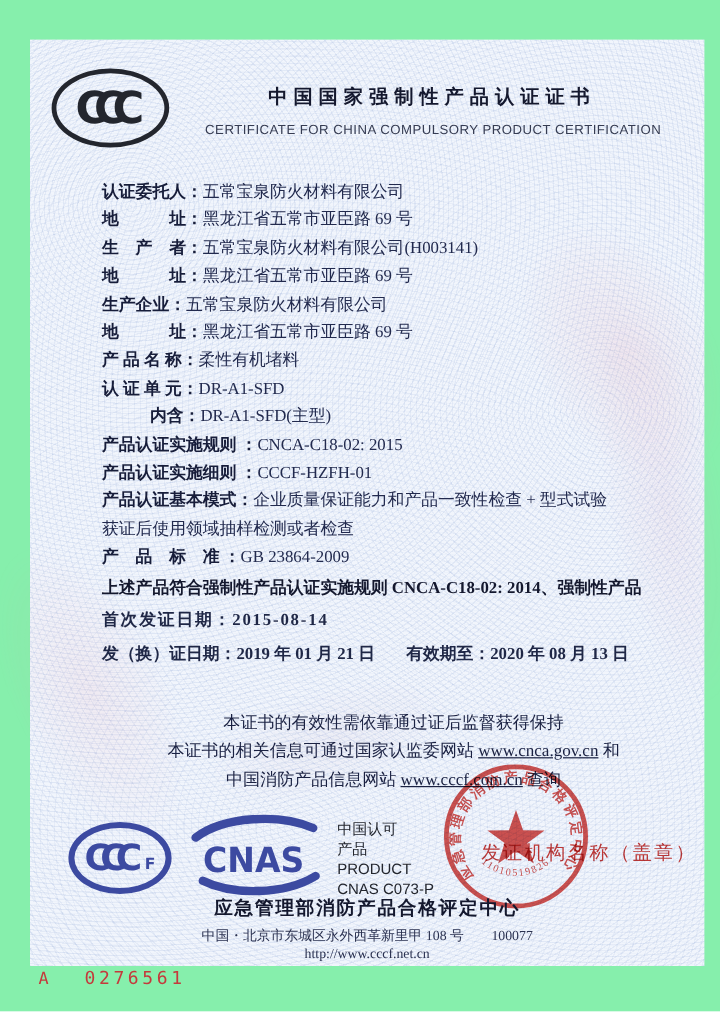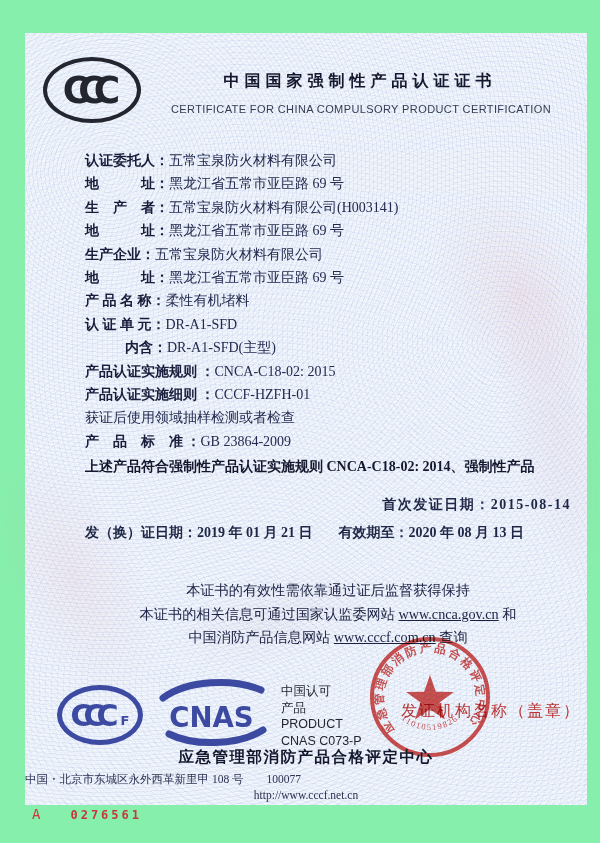--- a/index.html
+++ b/index.html
@@ -56,21 +56,21 @@
     color:#252c4c;
   }
 
   
   .fields { position:absolute; left:60px; top:116px; width:486px; font-size:14px; }
   .frow { line-height:23.4px; white-space:nowrap; }
   .flabel { font-weight:bold; color:#171d3a; }
   .fvalue { color:#222a4e; }
   .indent { padding-left:40px; }
   .statement { font-weight:bold; line-height:24px; color:#14182e; margin-top:2px; white-space:nowrap; }
-  .first-issue { text-align:right; font-weight:bold; letter-spacing:1.5px; margin-top:14px; line-height:24px; }
+  .first-issue { text-align:left; font-weight:bold; letter-spacing:1.5px; margin-top:3px; line-height:24px; }
   .issue-row { font-weight:bold; margin-top:4px; line-height:24px; white-space:nowrap; }
   .issue-gap { display:inline-block; width:26px; }
   .notices { margin-top:34px; text-align:center; font-size:14.2px; line-height:23.5px; color:#1a2142; }
   .u { text-decoration:underline; }
 
   
   .cccf-logo {
     position:absolute; left:32px; top:652px; width:86px; height:60px;
     border:5px solid #3c4aa1; border-radius:50%;
     display:flex; align-items:center; justify-content:center;
@@ -99,30 +99,30 @@
   
   .stamp { position:absolute; left:330px; top:589px; width:150px; height:150px;
            opacity:0.9; mix-blend-mode:multiply; }
   .stamp-line {
     position:absolute; left:376px; top:668px; color:#c93a38; font-size:16px;
     font-weight:normal; letter-spacing:2px; white-space:nowrap; mix-blend-mode:multiply;
   }
 
   .agency { position:absolute; left:0; top:714px; width:100%; text-align:center;
             font-size:15.5px; font-weight:bold; letter-spacing:1.5px; color:#14182e; }
-  .addr   { position:absolute; left:0; top:739px; width:100%; 
+  .addr   { position:absolute; left:0; top:739px; width:100%; text-align:center;
             font-size:11.5px; color:#2a3150; }
   .site   { position:absolute; left:0; top:756px; width:100%; text-align:center;
             font-size:11.5px; color:#2a3150; }
 
   
   .serial { position:absolute; left:32px; top:806px; color:#c43a3c;
             font-family:"DejaVu Sans Mono",monospace; display:flex; align-items:baseline; }
   .serial .a { font-size:14px; margin-right:30px; }
-  .serial .n { font-size:12px; letter-spacing:3px;font-weight:bold; }
+  .serial .n { font-size:15px; letter-spacing:3px; }
 </style>
 </head>
 <body>
 
 <div class="page">
 
   <div class="cert">
 
     <div class="ghost g1"></div>
     <div class="ghost g2"></div>
@@ -140,20 +140,21 @@
       <div class="frow"><span class="flabel">地　　　址：</span><span class="fvalue">黑龙江省五常市亚臣路 69 号</span></div>
       <div class="frow"><span class="flabel">生　产　者：</span><span class="fvalue">五常宝泉防火材料有限公司(H003141)</span></div>
       <div class="frow"><span class="flabel">地　　　址：</span><span class="fvalue">黑龙江省五常市亚臣路 69 号</span></div>
       <div class="frow"><span class="flabel">生产企业：</span><span class="fvalue">五常宝泉防火材料有限公司</span></div>
       <div class="frow"><span class="flabel">地　　　址：</span><span class="fvalue">黑龙江省五常市亚臣路 69 号</span></div>
       <div class="frow"><span class="flabel">产 品 名 称：</span><span class="fvalue">柔性有机堵料</span></div>
       <div class="frow"><span class="flabel">认 证 单 元：</span><span class="fvalue">DR-A1-SFD</span></div>
       <div class="frow indent"><span class="flabel">内含：</span><span class="fvalue">DR-A1-SFD(主型)</span></div>
       <div class="frow"><span class="flabel">产品认证实施规则 ：</span><span class="fvalue">CNCA-C18-02: 2015</span></div>
       <div class="frow"><span class="flabel">产品认证实施细则 ：</span><span class="fvalue">CCCF-HZFH-01</span></div>
+      <div class="frow"><span class="flabel">产品认证基本模式：</span><span class="fvalue">企业质量保证能力和产品一致性检查 + 型式试验</span></div>
       <div class="frow"><span class="fvalue">获证后使用领域抽样检测或者检查</span></div>
       <div class="frow"><span class="flabel">产　品　标　准 ：</span><span class="fvalue">GB 23864-2009</span></div>
 
       <div class="statement">上述产品符合强制性产品认证实施规则 CNCA-C18-02: 2014、强制性产品</div>
 
       <div class="first-issue">首次发证日期：2015-08-14</div>
 
       <div class="issue-row">
         <span>发（换）证日期：</span><span>2019 年 01 月 21 日</span><span class="issue-gap"></span><span>有效期至：</span><span>2020 年 08 月 13 日</span>
       </div>

